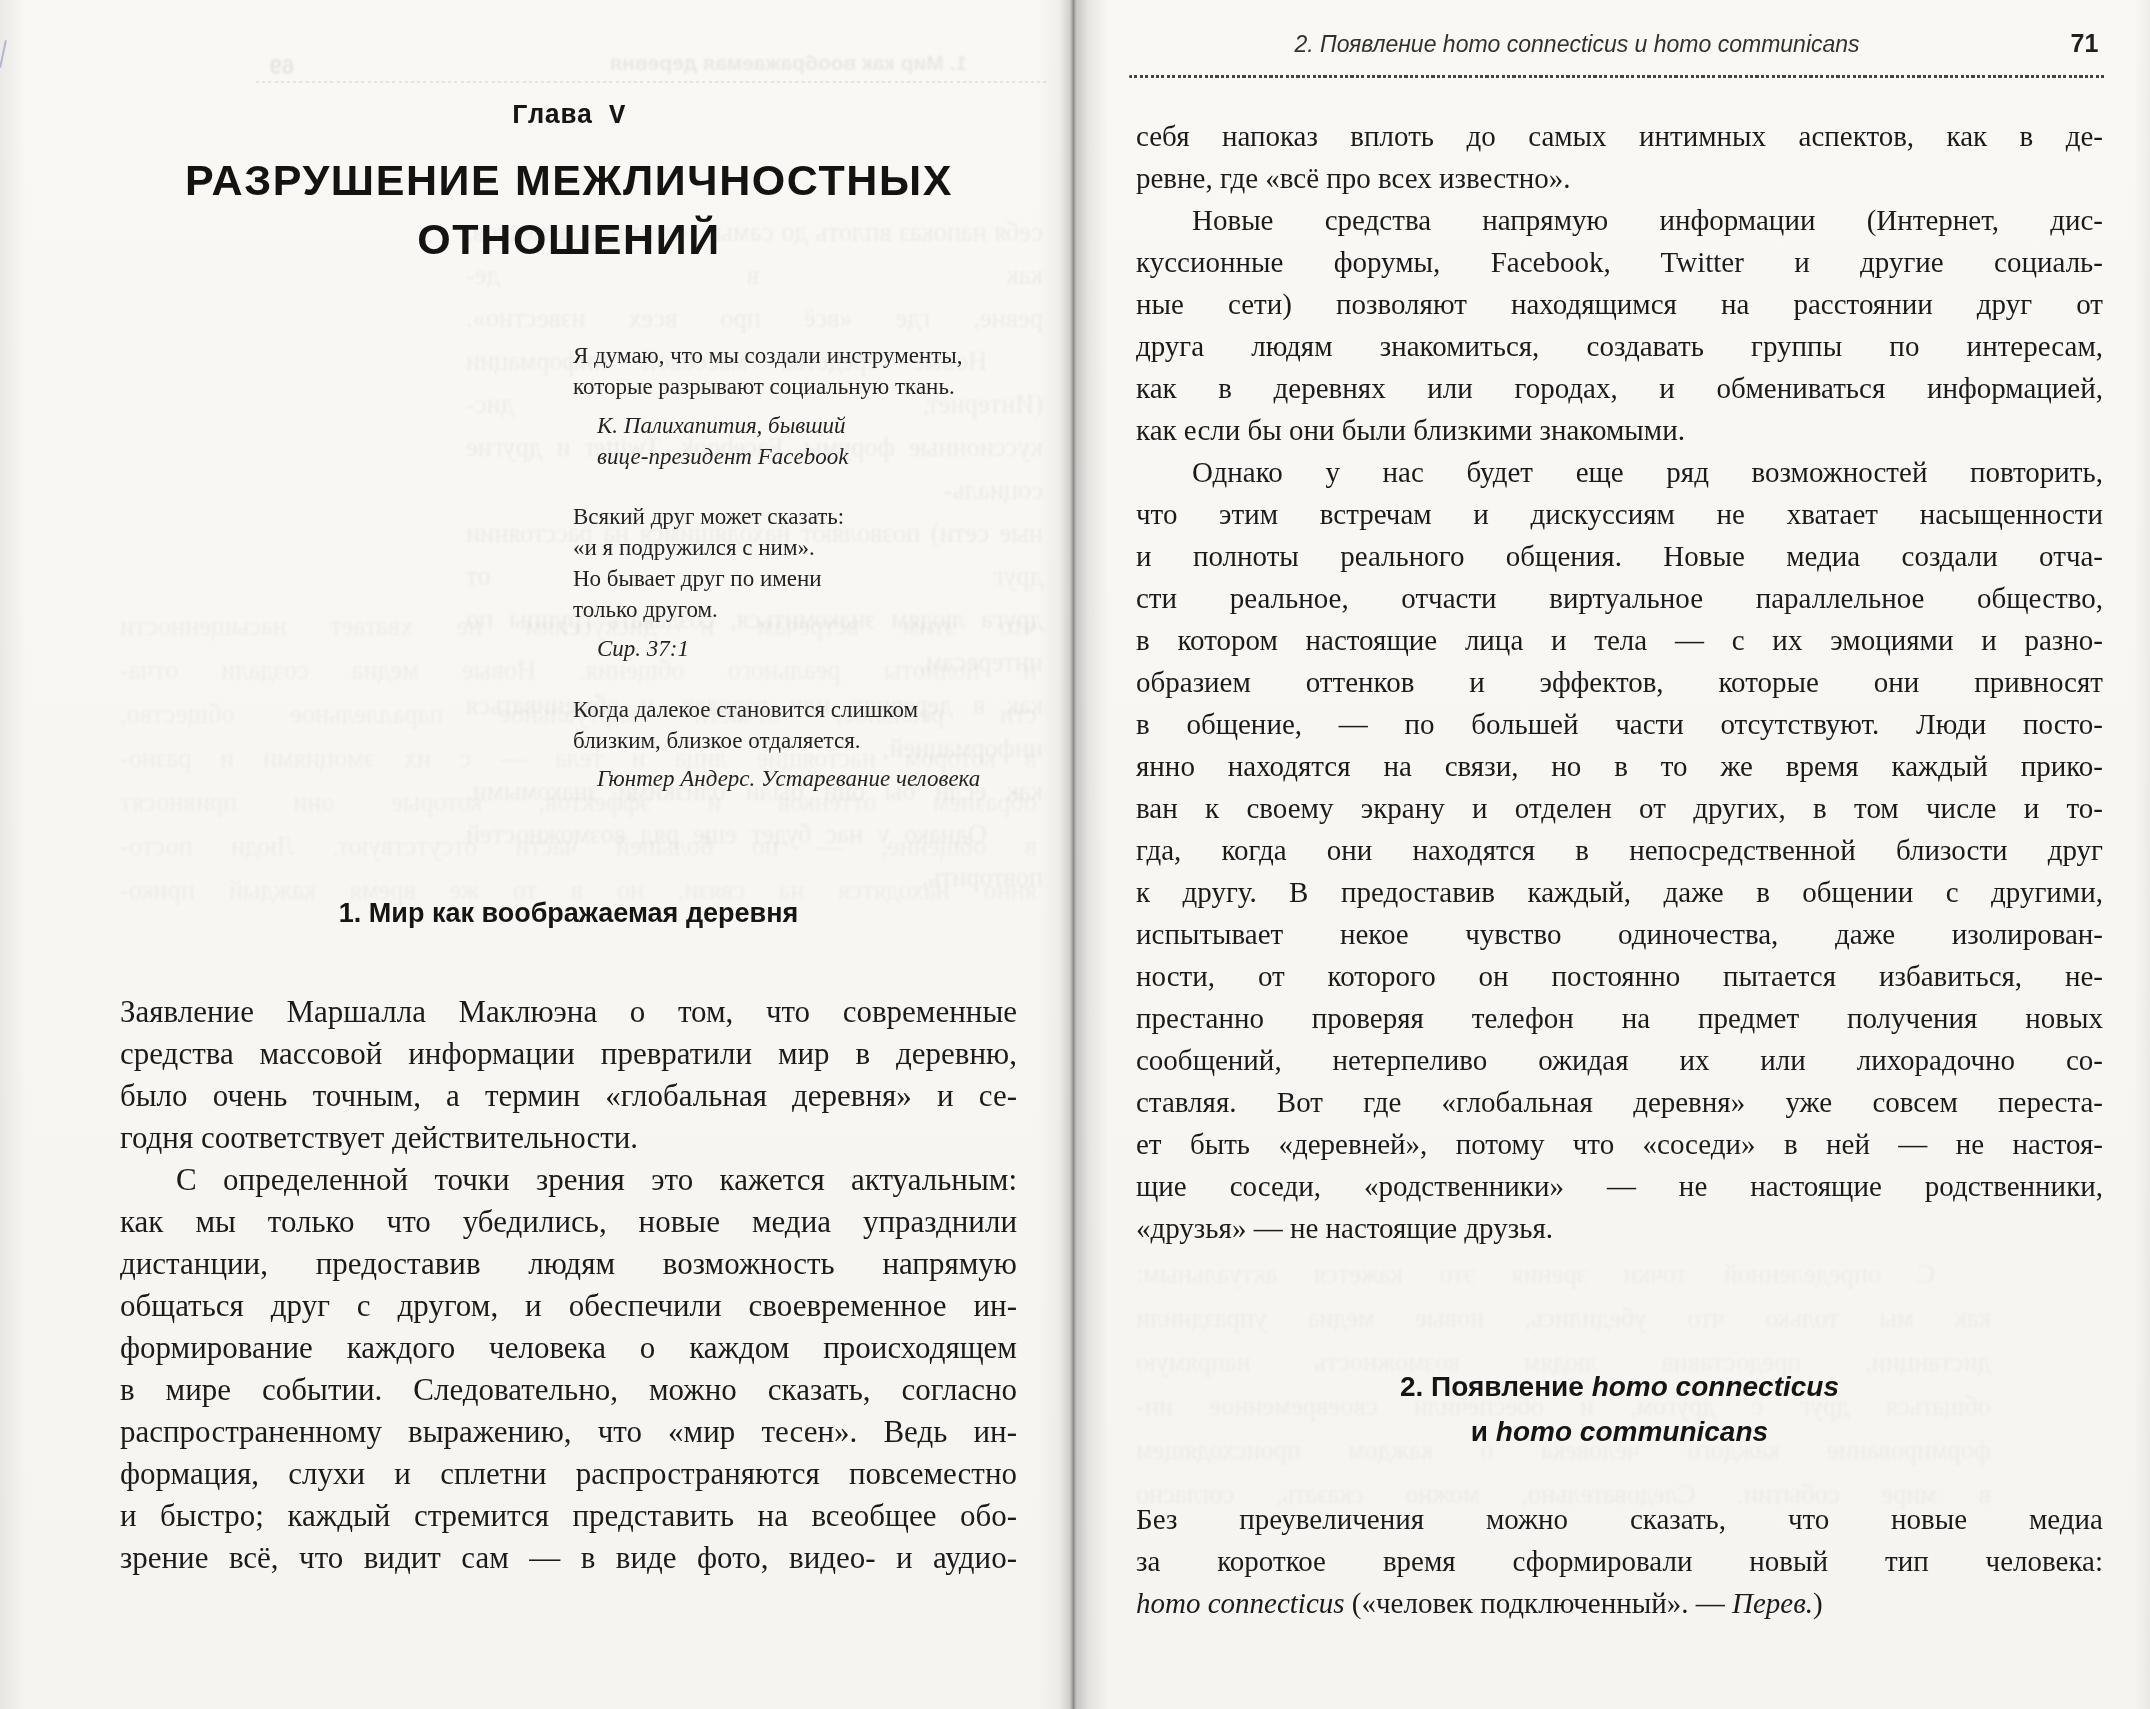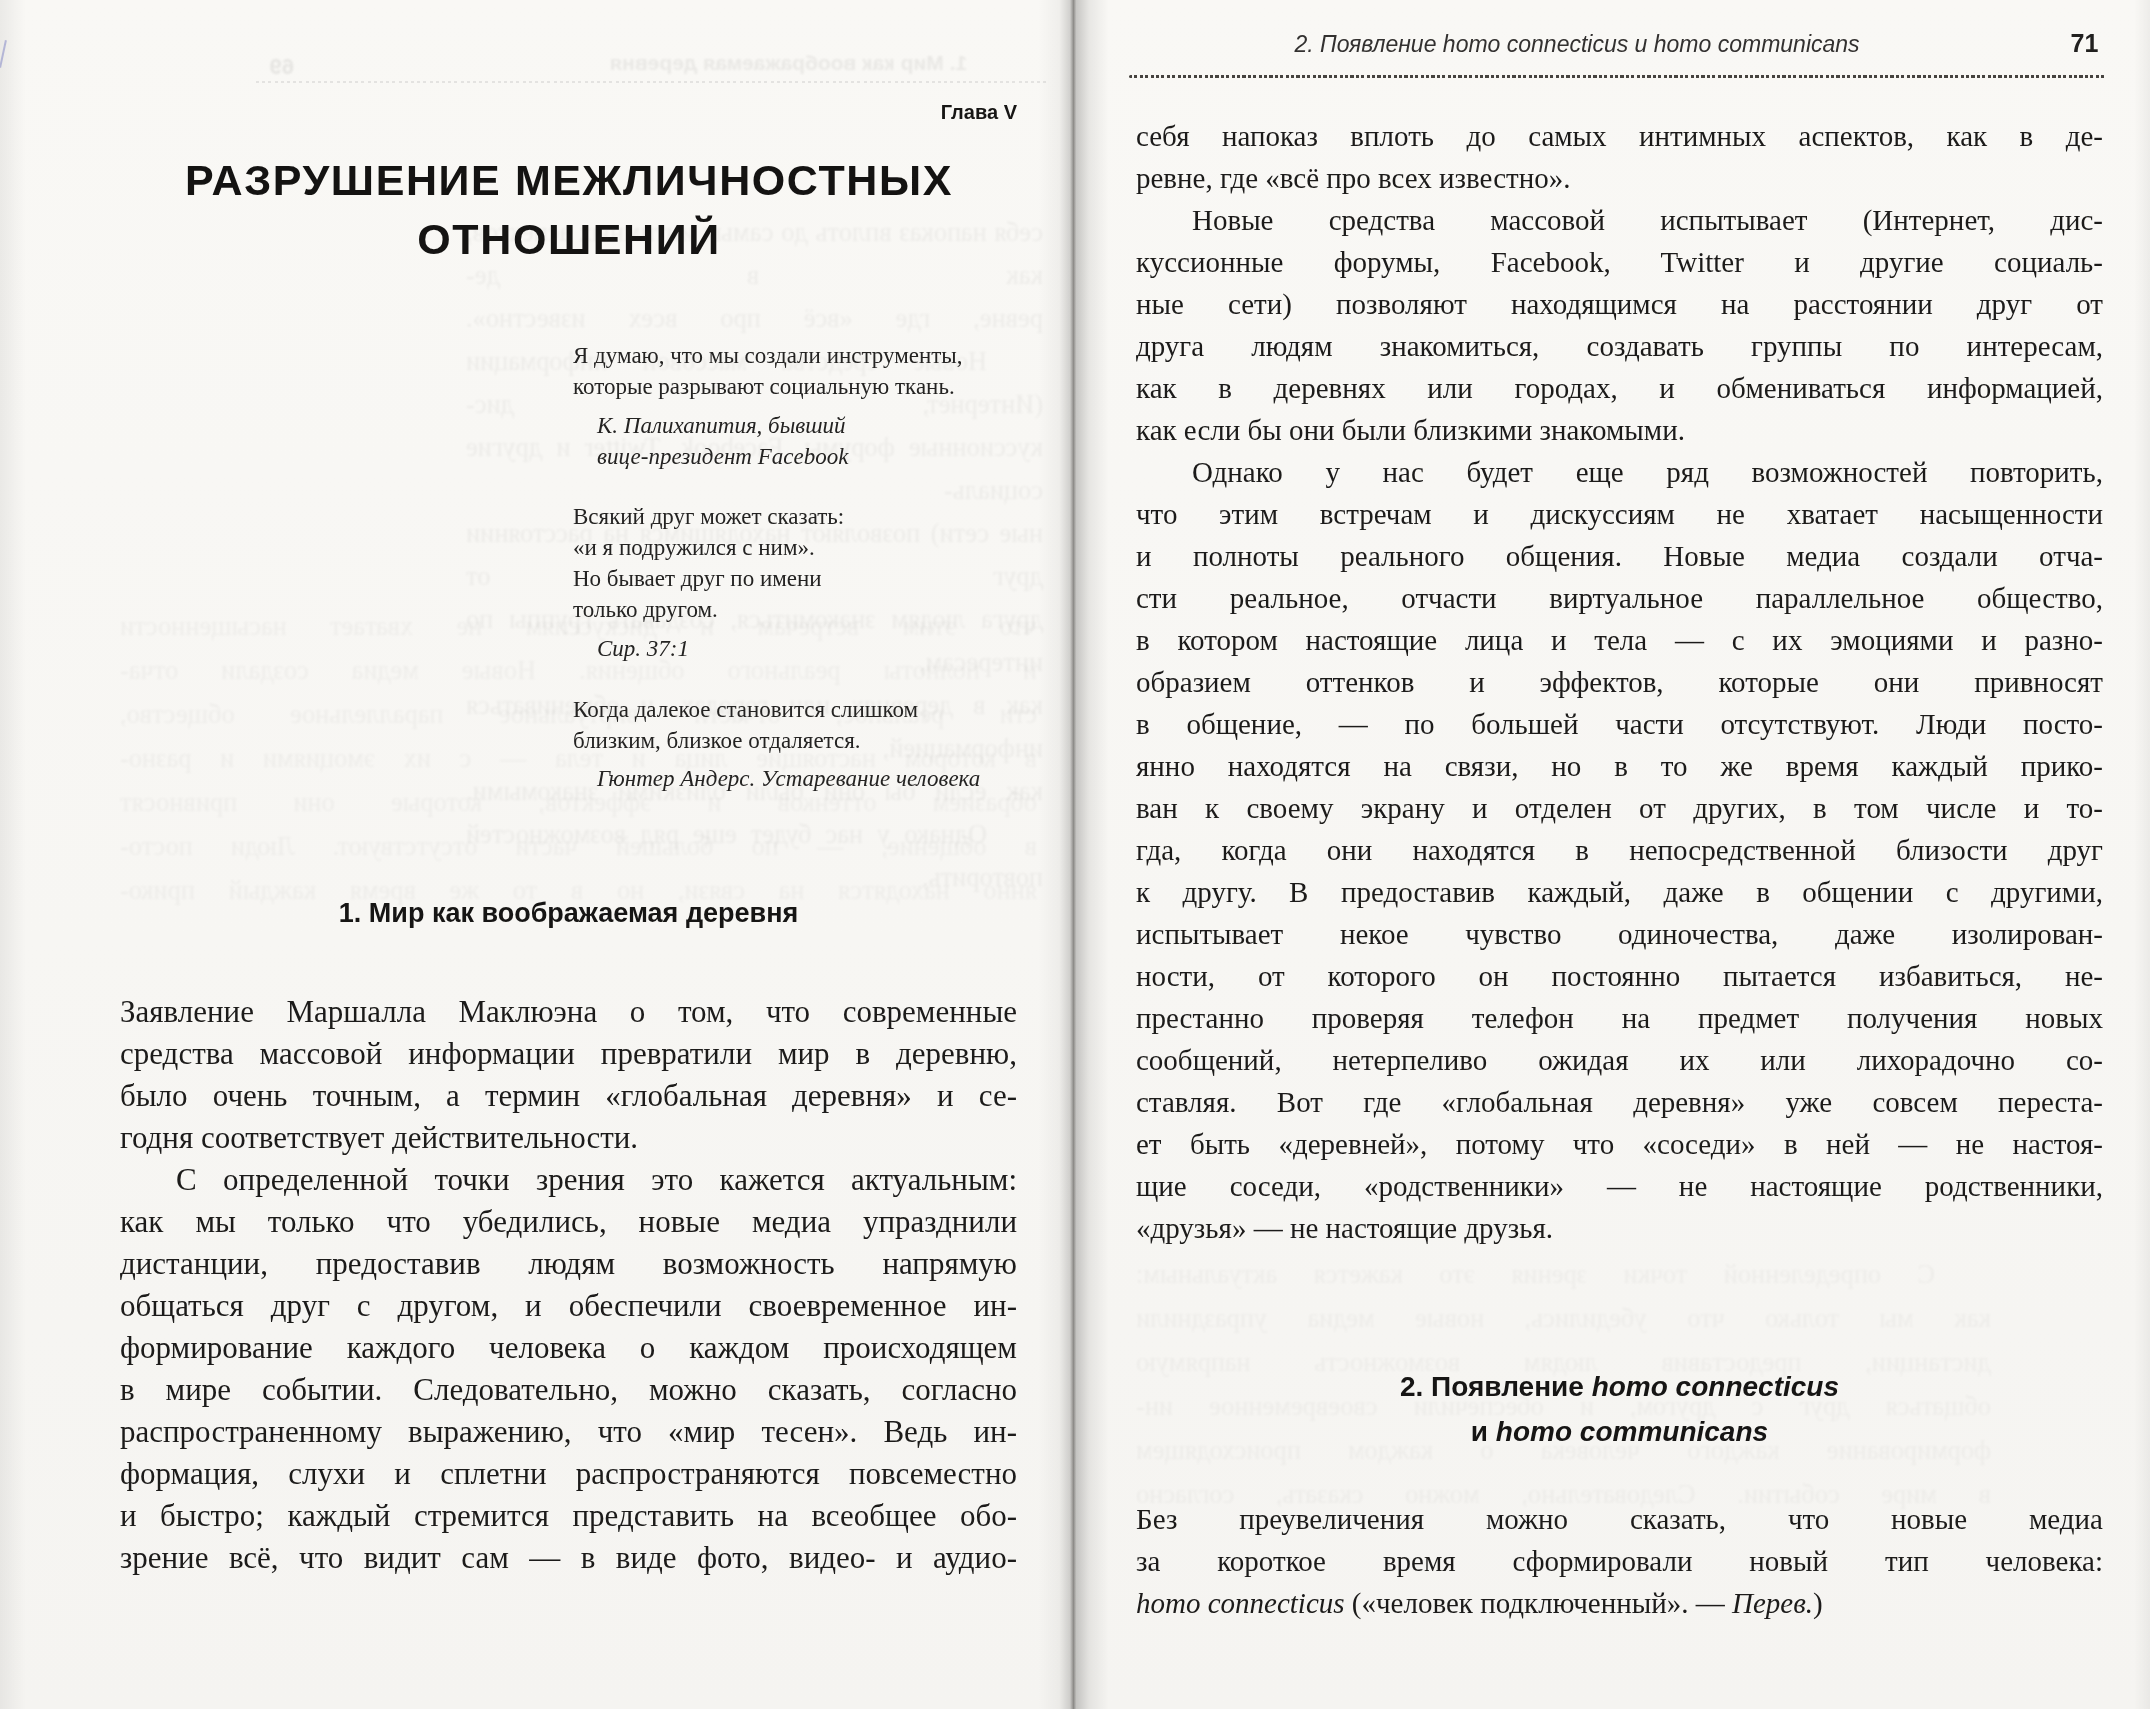--- a/index.html
+++ b/index.html
@@ -18,22 +18,22 @@
       rgba(0,0,0,0.07) 72%,rgba(0,0,0,0) 100%);
   }
   .edge-left{position:absolute;left:0;top:0;width:26.4px;height:1709px;
     background:linear-gradient(90deg,rgba(0,0,0,0.06),rgba(0,0,0,0));z-index:4;}
   .edge-right{position:absolute;right:0;top:0;width:17px;height:1709px;
     background:linear-gradient(270deg,rgba(0,0,0,0.05),rgba(0,0,0,0));z-index:4;}
   .pen-mark{position:absolute;left:2.3px;top:40px;width:2.3px;height:28px;
     background:#7b80c4;opacity:.5;transform:rotate(12deg);z-index:7;}
 
   
-  .chapter-label{position:absolute;top:101px;left:120px;width:897px;text-align:right;
-    font-family:Liberation Sans, sans-serif;font-weight:bold;font-size:20px;color:#171615;}
+  .chapter-label{position:absolute;top:101px;left:120px;width:897px;text-align:center;
+    font-family:Liberation Mono, monospace;font-weight:bold;font-size:27px;color:#171615;}
   .chapter-title{position:absolute;top:151px;left:89px;width:960px;text-align:center;
     font-family:"Liberation Sans","DejaVu Sans",sans-serif;font-weight:bold;
     font-size:43px;line-height:59px;letter-spacing:1.6px;color:#141312;}
   .epigraph{position:absolute;top:340px;left:573px;width:470px;
     font-family:Liberation Serif, serif;font-size:23px;line-height:31px;color:#242322;}
   .epigraph .line{text-align:left;text-align-last:left;}
   .epigraph .line.gap{margin-top:29.5px;}
   .epigraph .line.attr{font-style:italic;margin-left:24px;}
   .epigraph .line:not(.attr)+.line.attr{margin-top:7.8px;}
   .section-heading-left{position:absolute;top:898px;left:120px;width:897px;text-align:center;
@@ -165,21 +165,21 @@
     <div class="run-row">
       <div class="running-head">2. Появление homo connecticus и homo communicans</div>
       <div class="page-number">71</div>
     </div>
 
     <div class="dotted-rule"></div>
 
     <div class="body-right">
         <div class="line"><span>себя напоказ вплоть до самых интимных аспектов, как в де-</span></div>
         <div class="line last"><span>ревне, где «всё про всех известно».</span></div>
-        <div class="line indent"><span>Новые средства массовой испытывает (Интернет, дис-</span></div>
+        <div class="line indent"><span>Новые средства напрямую информации (Интернет, дис-</span></div>
         <div class="line"><span>куссионные форумы, Facebook, Twitter и другие социаль-</span></div>
         <div class="line"><span>ные сети) позволяют находящимся на расстоянии друг от</span></div>
         <div class="line"><span>друга людям знакомиться, создавать группы по интересам,</span></div>
         <div class="line"><span>как в деревнях или городах, и обмениваться информацией,</span></div>
         <div class="line last"><span>как если бы они были близкими знакомыми.</span></div>
         <div class="line indent"><span>Однако у нас будет еще ряд возможностей повторить,</span></div>
         <div class="line"><span>что этим встречам и дискуссиям не хватает насыщенности</span></div>
         <div class="line"><span>и полноты реального общения. Новые медиа создали отча-</span></div>
         <div class="line"><span>сти реальное, отчасти виртуальное параллельное общество,</span></div>
         <div class="line"><span>в котором настоящие лица и тела — с их эмоциями и разно-</span></div>

